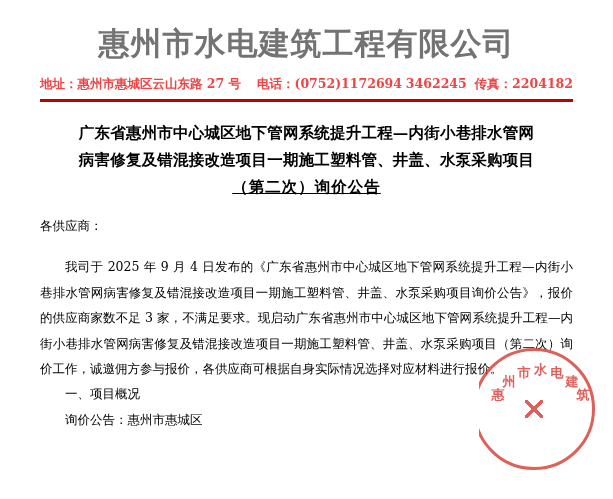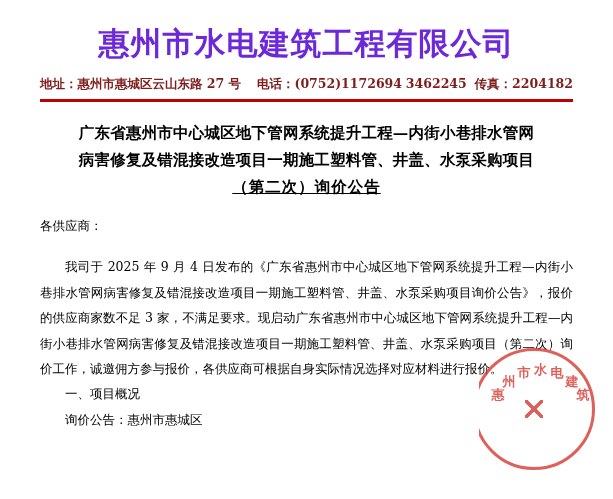--- a/index.html
+++ b/index.html
@@ -22,31 +22,31 @@
     padding: 0 40px;
     overflow: hidden;
   }
 
   
   .letterhead {
     padding-top: 26px;
     text-align: center;
   }
   .company-name {
-    color: #6d28d9;
+    color: #737373;
     font-size: 31px;
     font-weight: bold;
     letter-spacing: 1px;
     line-height: 1.15;
     white-space: nowrap;
     font-family: "DejaVu Serif", "Liberation Serif", serif;
   }
   .contact-row {
     margin-top: 14px;
-    color: #7f1d1d;
+    color: #ef4444;
     font-size: 12.5px;
     font-weight: bold;
     display: flex;
     justify-content: space-between;
     align-items: baseline;
     white-space: nowrap;
     font-family: "DejaVu Serif", "Liberation Serif", serif;
   }
   .contact-row .seg { display: inline-block; }
   .contact-row .seg-tel { margin-left: 8px; }

